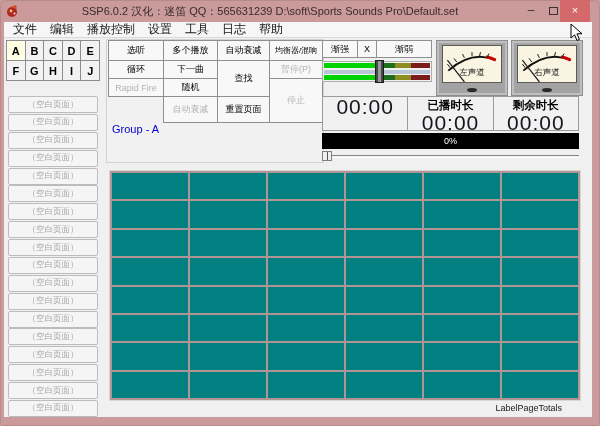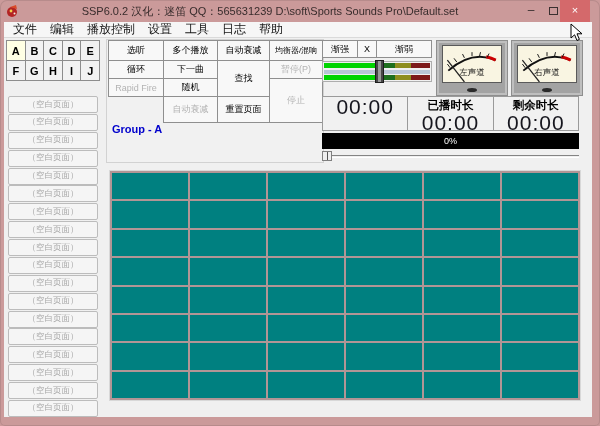--- a/index.html
+++ b/index.html
@@ -45,21 +45,21 @@
   .left-frame { position:absolute; left:102px; top:1px; width:218px; height:124px;
     background:#f1f1f1; border:1px solid #d2d2d2; }
   .transport { position:absolute; left:104px; top:2px;
     display:grid; grid-template-columns:55px 54px 52px 53px; grid-template-rows:20px 18px 18px 26px; }
   .tbtn { background:#f8f8f8; border:1px solid #8f8f8f; margin-right:-1px; margin-bottom:-1px;
     font-size:9px; color:#000; display:flex; align-items:center; justify-content:center;
     font-family:"Liberation Sans",sans-serif; }
   .tbtn.small { font-size:8px; }
   .tbtn.disabled { color:#b3b3b3; }
   .tbtn.on { background:#ffffe1; }
-  .group-label { position:absolute; left:108px; top:85px; font-size:11px; font-weight:bold; color:#0000cc; }
+  .group-label { position:absolute; left:108px; top:85px; font-size:11px; font-weight:normal; color:#0000cc; }
   
   .fbtn { position:absolute; top:2px; height:18px; background:#f8f8f8; border:1px solid #8f8f8f;
     font-size:9px; color:#000; display:flex; align-items:center; justify-content:center; }
   .fadein { left:318px; width:36px; }
   .fx { left:353px; width:20px; }
   .fadeout { left:372px; width:56px; }
   
   .volume { position:absolute; left:318px; top:23px; width:110px; height:21px;
     background:#f0f0f0; border:1px solid #adadad; }
   .vstrip { position:absolute; left:1px; right:1px; height:5px; display:flex; }
@@ -299,17 +299,18 @@
       <div class="gcell" style="background: rgb(0, 128, 128);"></div>
       <div class="gcell" style="background: rgb(0, 128, 128);"></div>
       <div class="gcell" style="background: rgb(0, 128, 128);"></div>
       <div class="gcell" style="background: rgb(0, 128, 128);"></div>
       <div class="gcell" style="background: rgb(0, 128, 128);"></div>
       <div class="gcell" style="background: rgb(0, 128, 128);"></div>
       <div class="gcell" style="background: rgb(0, 128, 128);"></div>
       <div class="gcell" style="background: rgb(0, 128, 128);"></div>
       <div class="gcell" style="background: rgb(0, 128, 128);"></div>
     </div>
+  <div class="totals">LabelPageTotals</div>
 </div>
 
 <svg class="cursor" viewBox="0 0 13 19">
   <path d="M1,1 L1,15 L4.6,11.8 L7,17.5 L9.4,16.4 L7,10.8 L12,10.8 Z" fill="#fff" stroke="#000" stroke-width="1"></path>
 </svg>
 
 </body></html>

